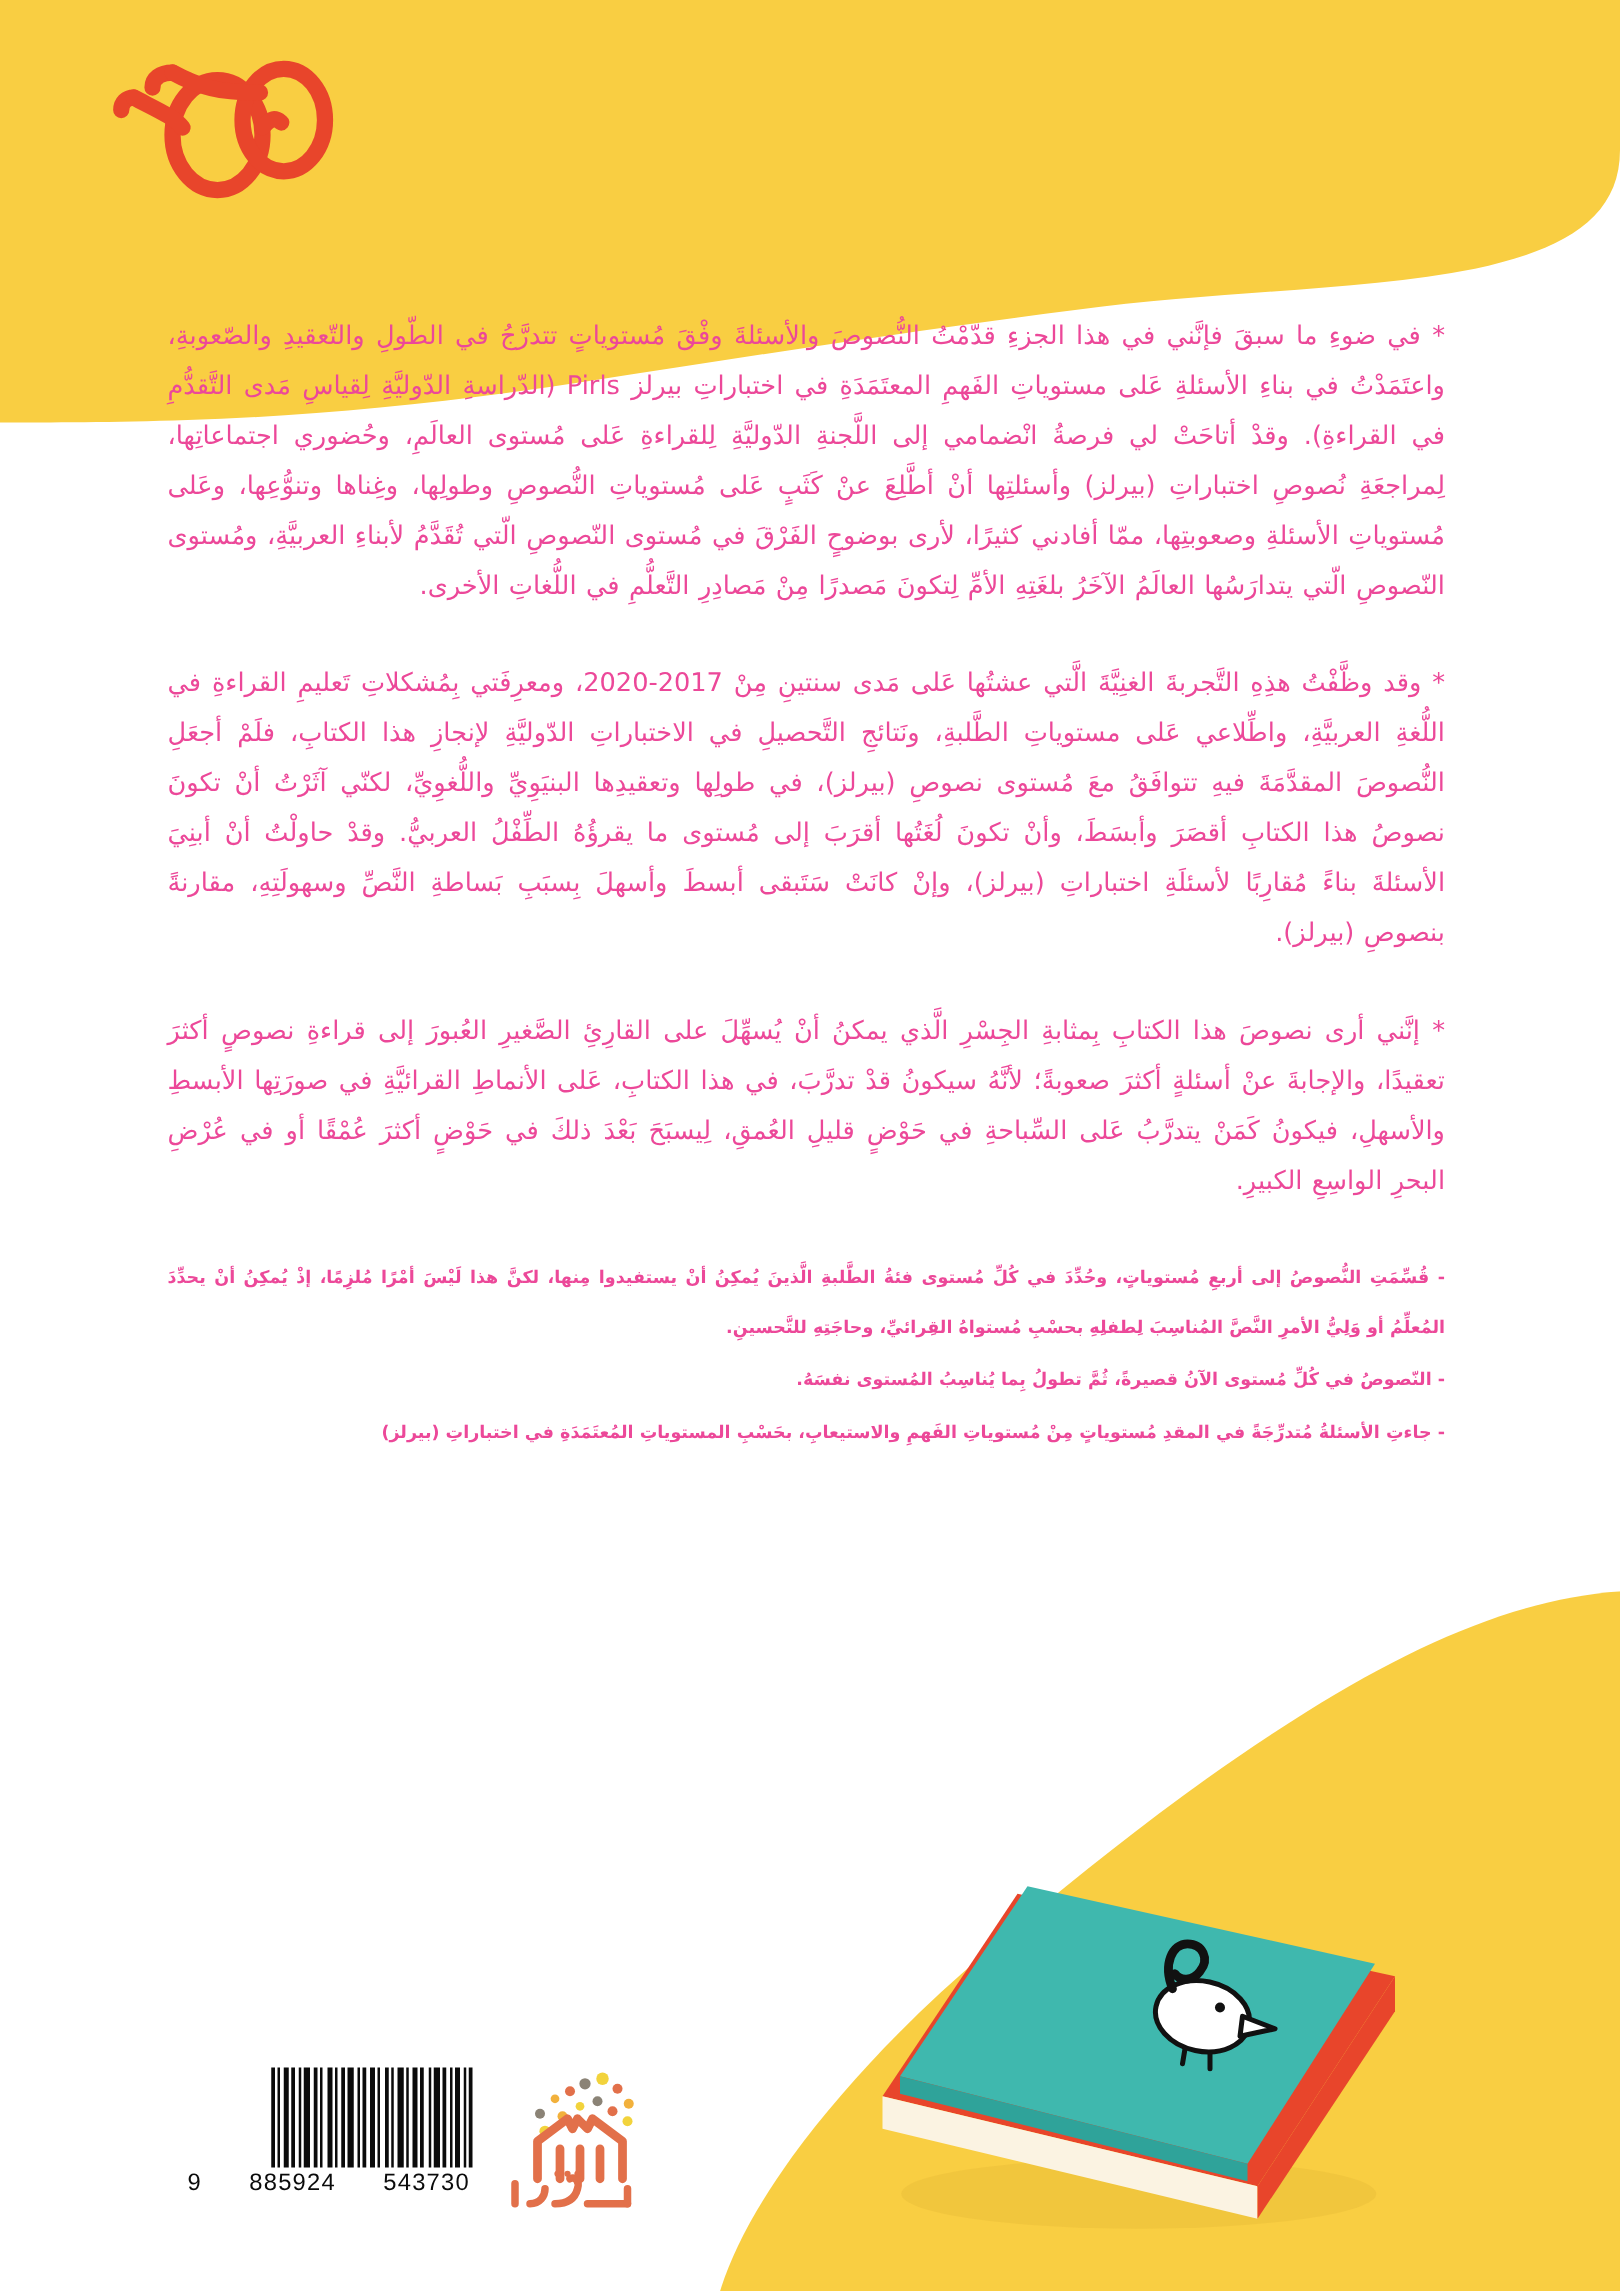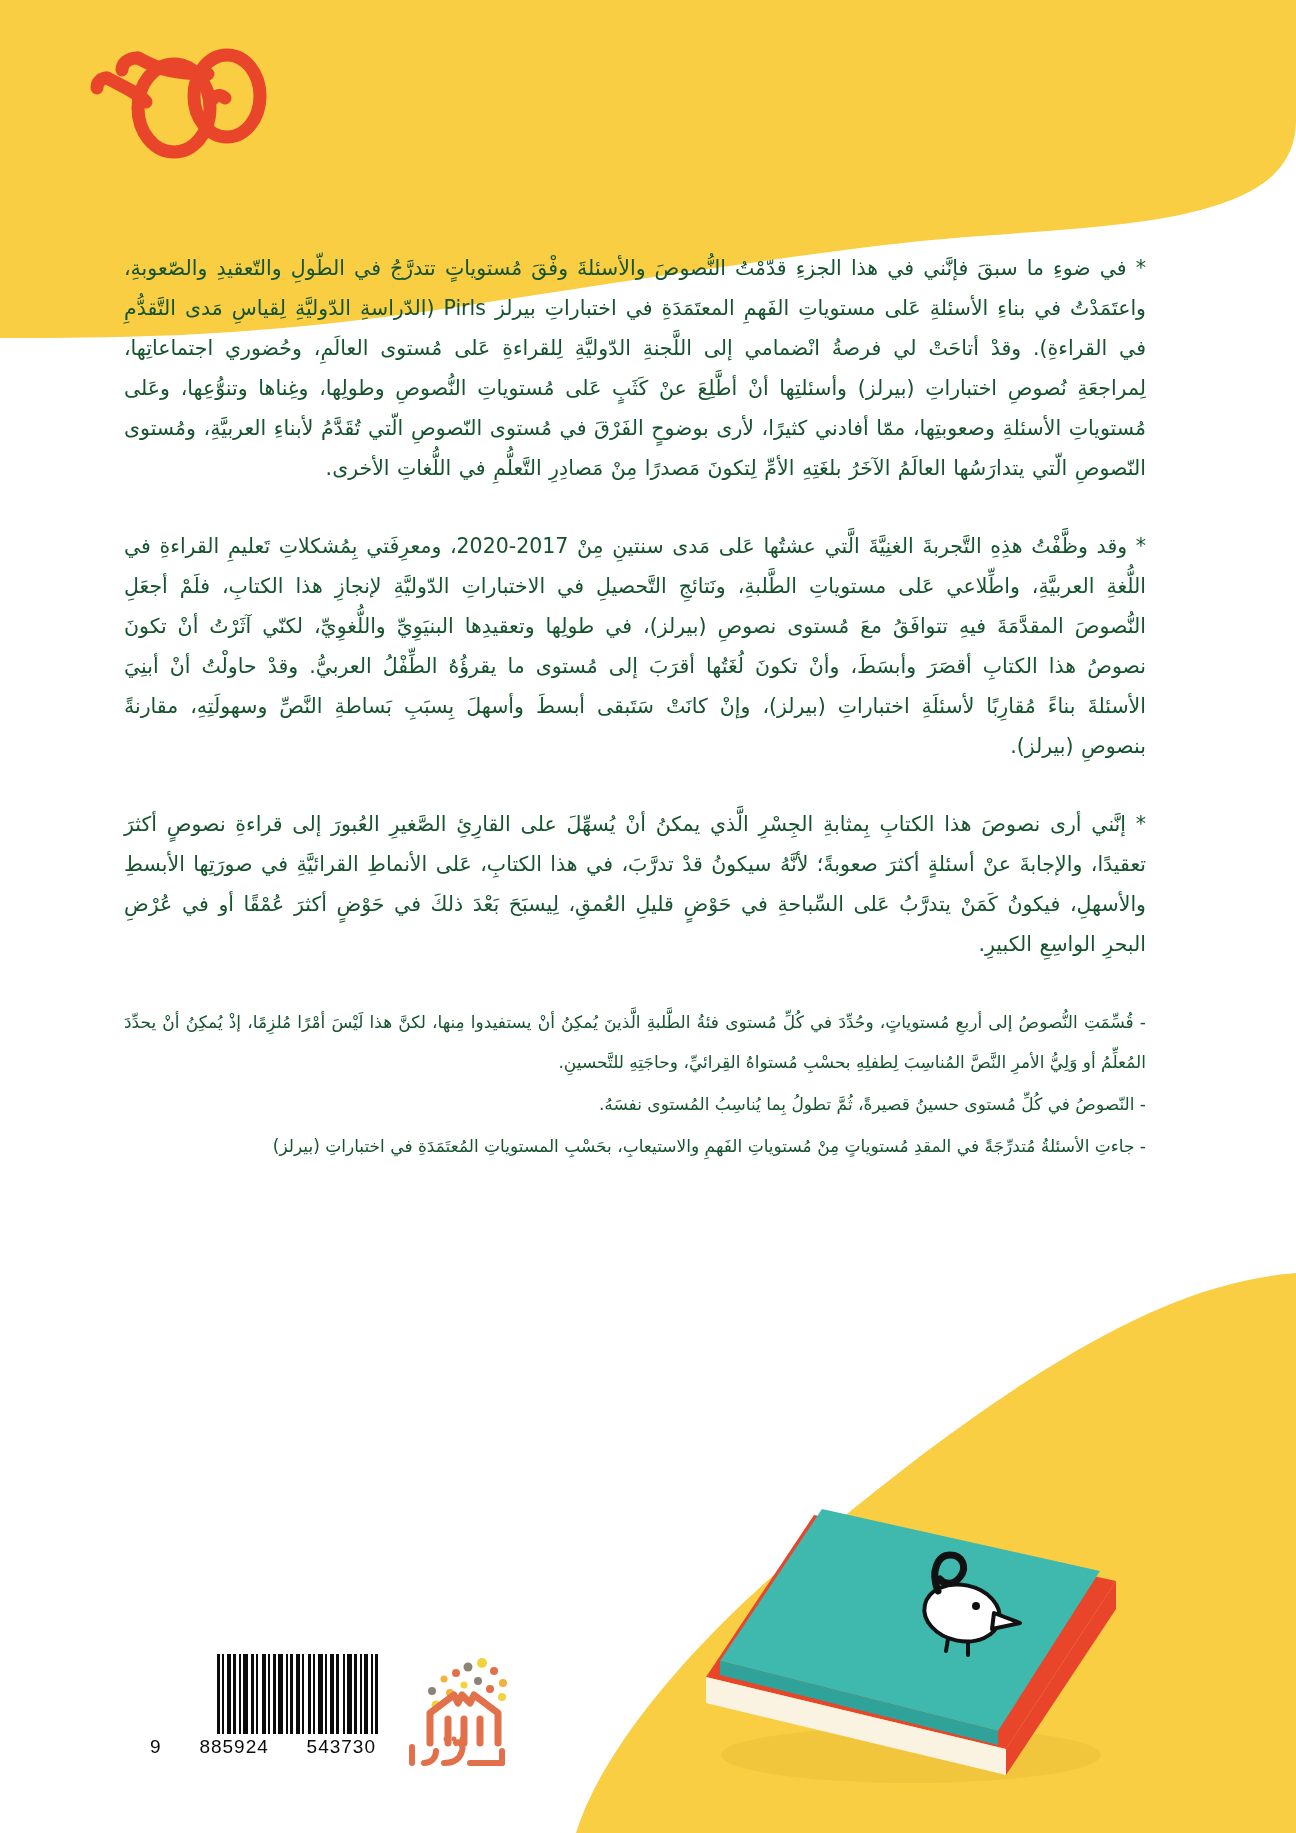--- a/index.html
+++ b/index.html
@@ -47,41 +47,42 @@
     bottom: 40px;
     right: 150px;
     width: 470px;
     height: 330px;
   }
 
   
   .content {
     position: absolute;
     top: 248px;
-    right: 150px;
+    right: 140px;
     width: 1022px;
     direction: rtl;
     text-align: justify;
-    color: #14532d;
+    color: #ec4899;
   }
   .para {
     font-size: 20.5px;
     line-height: 40px;
     margin: 0 0 38px 0;
     text-align: justify;
     text-justify: inter-word;
     word-spacing: 1px;
   }
   .para.last-short {
     margin-bottom: 34px;
   }
   .bullet-block {
-    font-size: 17px;
+    font-size: 14px;
     line-height: 40px;
     margin: 0;
+    font-weight: bold;
   }
   .bullet-item {
     margin: 0 0 2px 0;
     text-align: justify;
   }
   .bullet-item.center-end {
     text-align: justify;
   }
 
   
@@ -157,21 +158,21 @@
 
     <p class="para">* في ضوءِ ما سبقَ فإنَّني في هذا الجزءِ قدّمْتُ النُّصوصَ والأسئلةَ وفْقَ مُستوياتٍ تتدرَّجُ في الطّولِ والتّعقيدِ والصّعوبةِ، واعتَمَدْتُ في بناءِ الأسئلةِ عَلى مستوياتِ الفَهمِ المعتَمَدَةِ في اختباراتِ بيرلز Pirls (الدّراسةِ الدّوليَّةِ لِقياسِ مَدى التَّقدُّمِ في القراءةِ). وقدْ أتاحَتْ لي فرصةُ انْضمامي إلى اللَّجنةِ الدّوليَّةِ لِلقراءةِ عَلى مُستوى العالَمِ، وحُضوري اجتماعاتِها، لِمراجعَةِ نُصوصِ اختباراتِ (بيرلز) وأسئلتِها أنْ أطَّلِعَ عنْ كَثَبٍ عَلى مُستوياتِ النُّصوصِ وطولِها، وغِناها وتنوُّعِها، وعَلى مُستوياتِ الأسئلةِ وصعوبتِها، ممّا أفادني كثيرًا، لأرى بوضوحٍ الفَرْقَ في مُستوى النّصوصِ الّتي تُقَدَّمُ لأبناءِ العربيَّةِ، ومُستوى النّصوصِ الّتي يتدارَسُها العالَمُ الآخَرُ بلغَتِهِ الأمِّ لِتكونَ مَصدرًا مِنْ مَصادِرِ التَّعلُّمِ في اللُّغاتِ الأخرى.</p>
 
     <p class="para">* وقد وظَّفْتُ هذِهِ التَّجربةَ الغنِيَّةَ الَّتي عشتُها عَلى مَدى سنتينِ مِنْ 2017-2020، ومعرِفَتي بِمُشكلاتِ تَعليمِ القراءةِ في اللُّغةِ العربيَّةِ، واطِّلاعي عَلى مستوياتِ الطَّلبةِ، ونَتائجِ التَّحصيلِ في الاختباراتِ الدّوليَّةِ لإنجازِ هذا الكتابِ، فلَمْ أجعَلِ النُّصوصَ المقدَّمَةَ فيهِ تتوافَقُ معَ مُستوى نصوصِ (بيرلز)، في طولِها وتعقيدِها البنيَوِيِّ واللُّغوِيِّ، لكنّي آثَرْتُ أنْ تكونَ نصوصُ هذا الكتابِ أقصَرَ وأبسَطَ، وأنْ تكونَ لُغَتُها أقرَبَ إلى مُستوى ما يقرؤُهُ الطِّفْلُ العربيُّ. وقدْ حاولْتُ أنْ أبنِيَ الأسئلةَ بناءً مُقارِبًا لأسئلَةِ اختباراتِ (بيرلز)، وإنْ كانَتْ سَتَبقى أبسطَ وأسهلَ بِسبَبِ بَساطةِ النَّصِّ وسهولَتِهِ، مقارنةً بنصوصِ (بيرلز).</p>
 
     <p class="para">* إنَّني أرى نصوصَ هذا الكتابِ بِمثابةِ الجِسْرِ الَّذي يمكنُ أنْ يُسهِّلَ على القارِئِ الصَّغيرِ العُبورَ إلى قراءةِ نصوصٍ أكثرَ تعقيدًا، والإجابةَ عنْ أسئلةٍ أكثرَ صعوبةً؛ لأنَّهُ سيكونُ قدْ تدرَّبَ، في هذا الكتابِ، عَلى الأنماطِ القرائيَّةِ في صورَتِها الأبسطِ والأسهلِ، فيكونُ كَمَنْ يتدرَّبُ عَلى السِّباحةِ في حَوْضٍ قليلِ العُمقِ، لِيسبَحَ بَعْدَ ذلكَ في حَوْضٍ أكثرَ عُمْقًا أو في عُرْضِ البحرِ الواسِعِ الكبيرِ.</p>
 
 
     <div class="bullet-block">
       <p class="bullet-item">- قُسِّمَتِ النُّصوصُ إلى أربعِ مُستوياتٍ، وحُدِّدَ في كُلِّ مُستوى فئةُ الطَّلبةِ الَّذينَ يُمكِنُ أنْ يستفيدوا مِنها، لكنَّ هذا لَيْسَ أمْرًا مُلزِمًا، إذْ يُمكِنُ أنْ يحدِّدَ المُعلِّمُ أو وَلِيُّ الأمرِ النَّصَّ المُناسِبَ لِطفلِهِ بحسْبِ مُستواهُ القِرائيِّ، وحاجَتِهِ للتَّحسينِ.</p>
-      <p class="bullet-item">- النّصوصُ في كُلِّ مُستوى حسينُ قصيرةً، ثُمَّ تطولُ بِما يُناسِبُ المُستوى نفسَهُ.</p>
+      <p class="bullet-item">- النّصوصُ في كُلِّ مُستوى الآنُ قصيرةً، ثُمَّ تطولُ بِما يُناسِبُ المُستوى نفسَهُ.</p>
       <p class="bullet-item center-end">- جاءتِ الأسئلةُ مُتدرِّجَةً في المقدِ مُستوياتٍ مِنْ مُستوياتِ الفَهمِ والاستيعابِ، بحَسْبِ المستوياتِ المُعتَمَدَةِ في اختباراتِ (بيرلز)</p>
     </div>
 
   </div>
 
   <svg class="bottom-blob" viewBox="0 0 720 560" preserveAspectRatio="none">
     <path d="M720,0 C640,6 560,40 470,96
              C380,152 300,216 214,288
              C150,342 96,400 58,452
              C28,494 10,528 0,560 H720 Z" fill="#F9CE42"></path>

